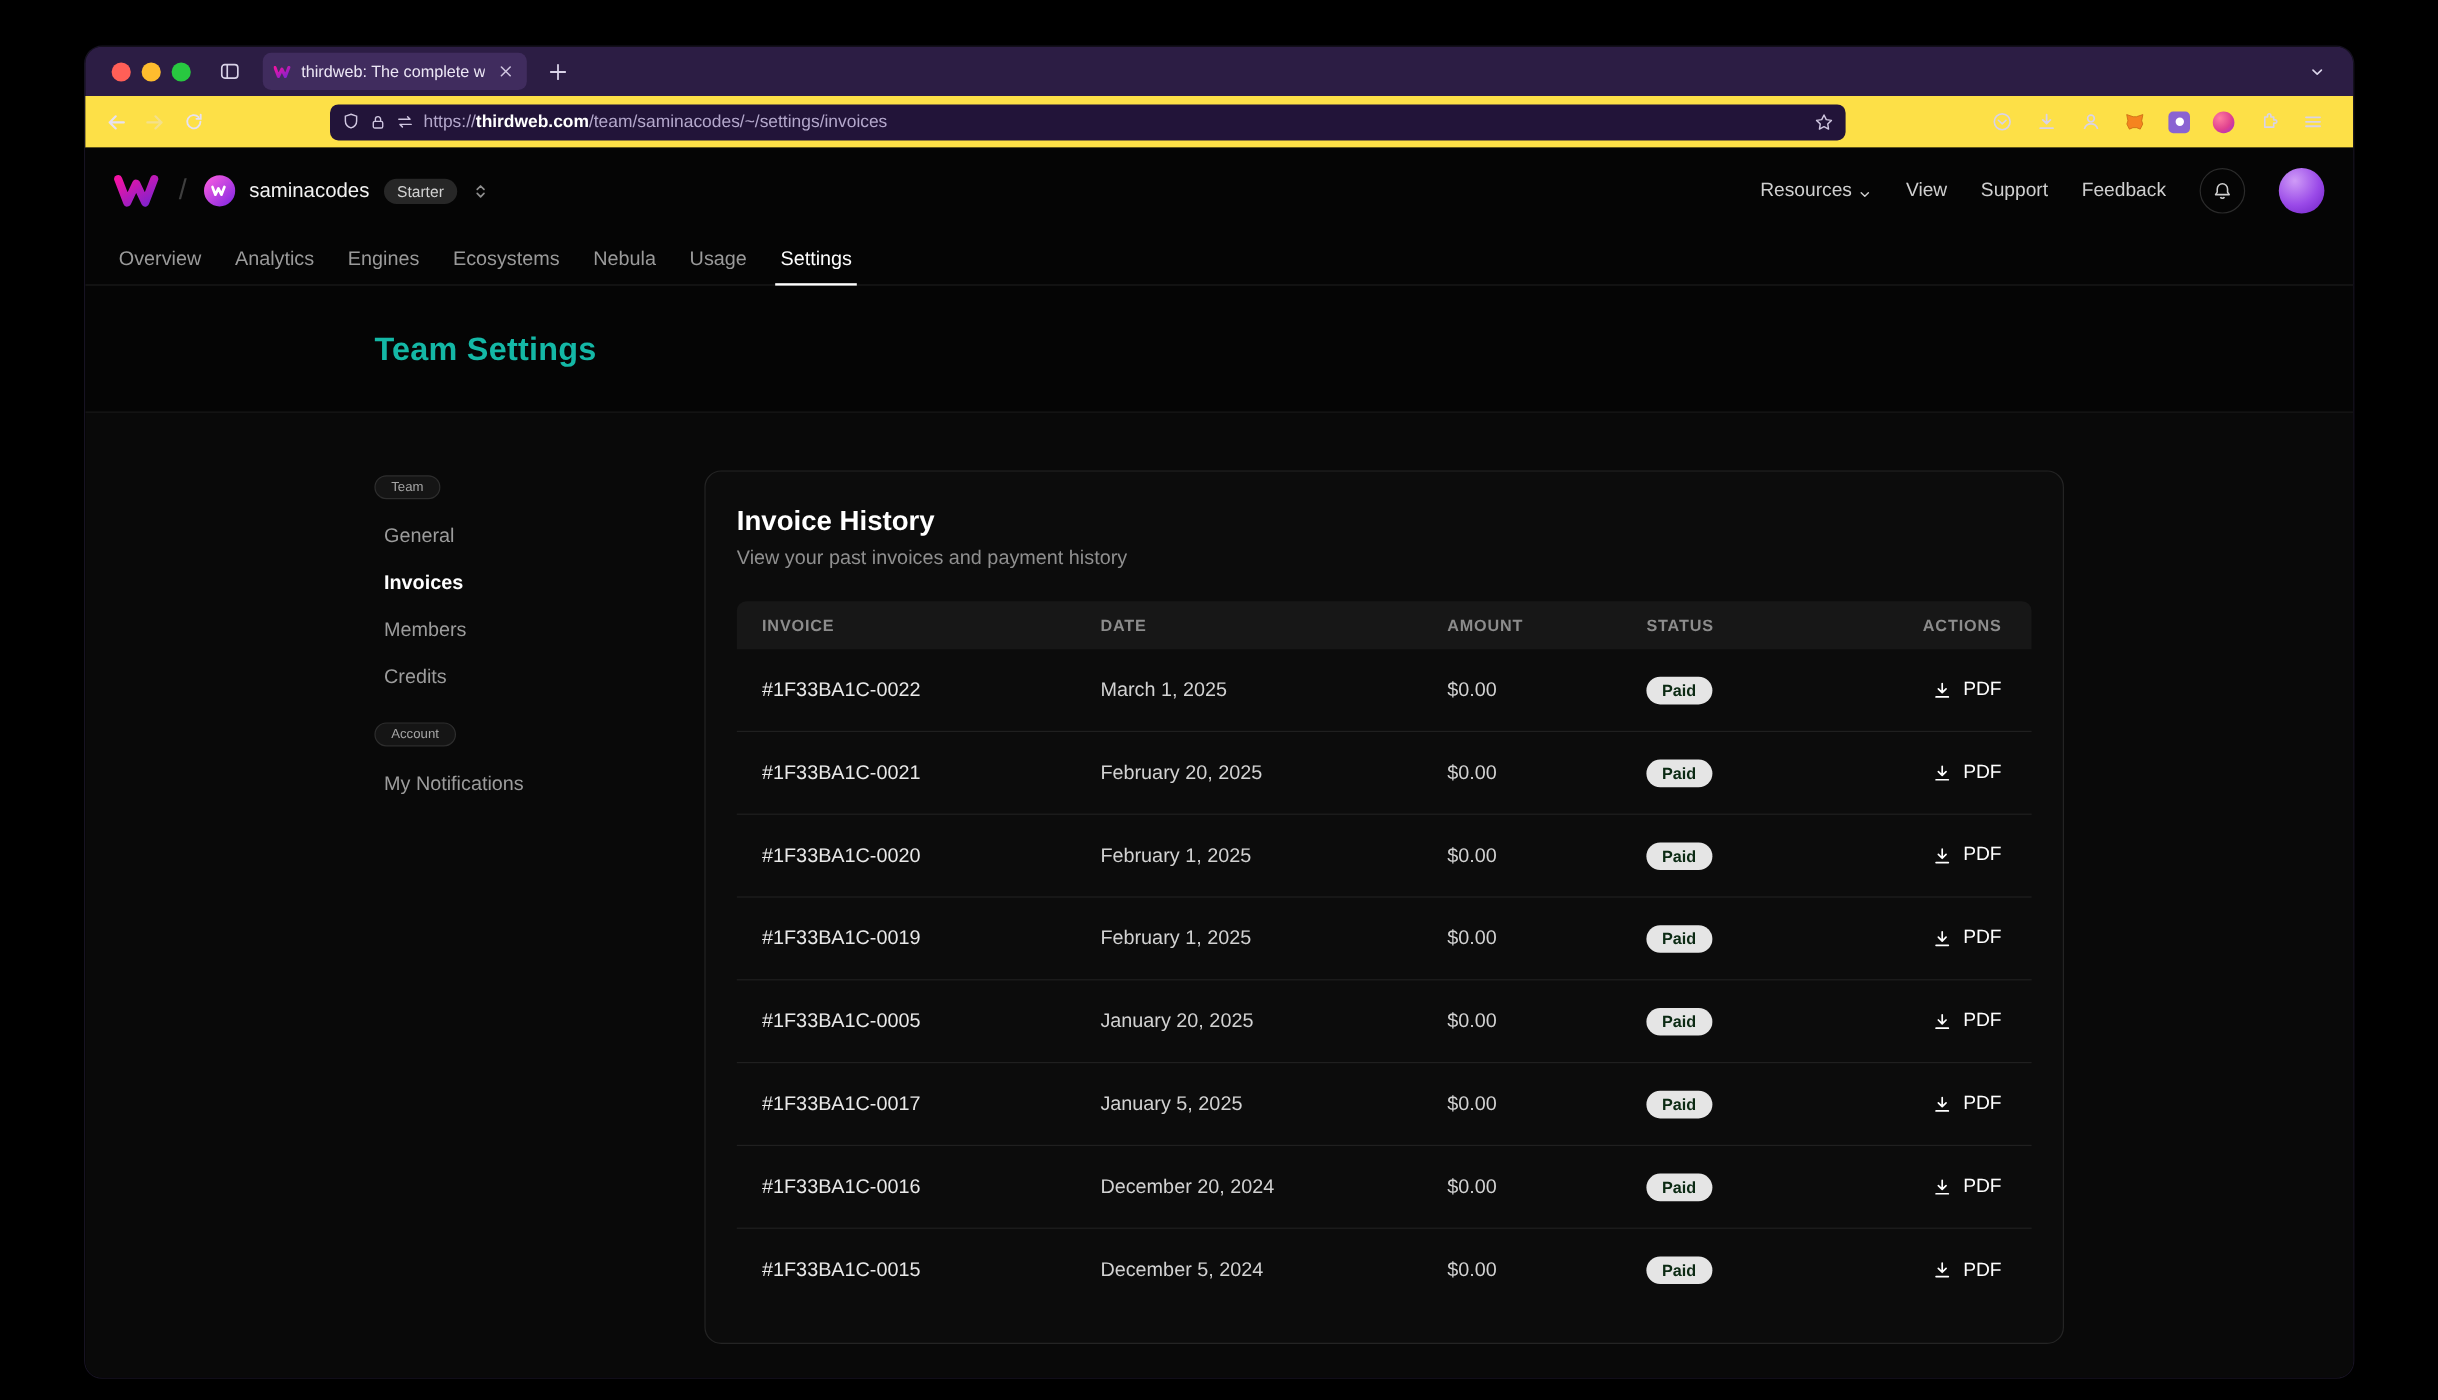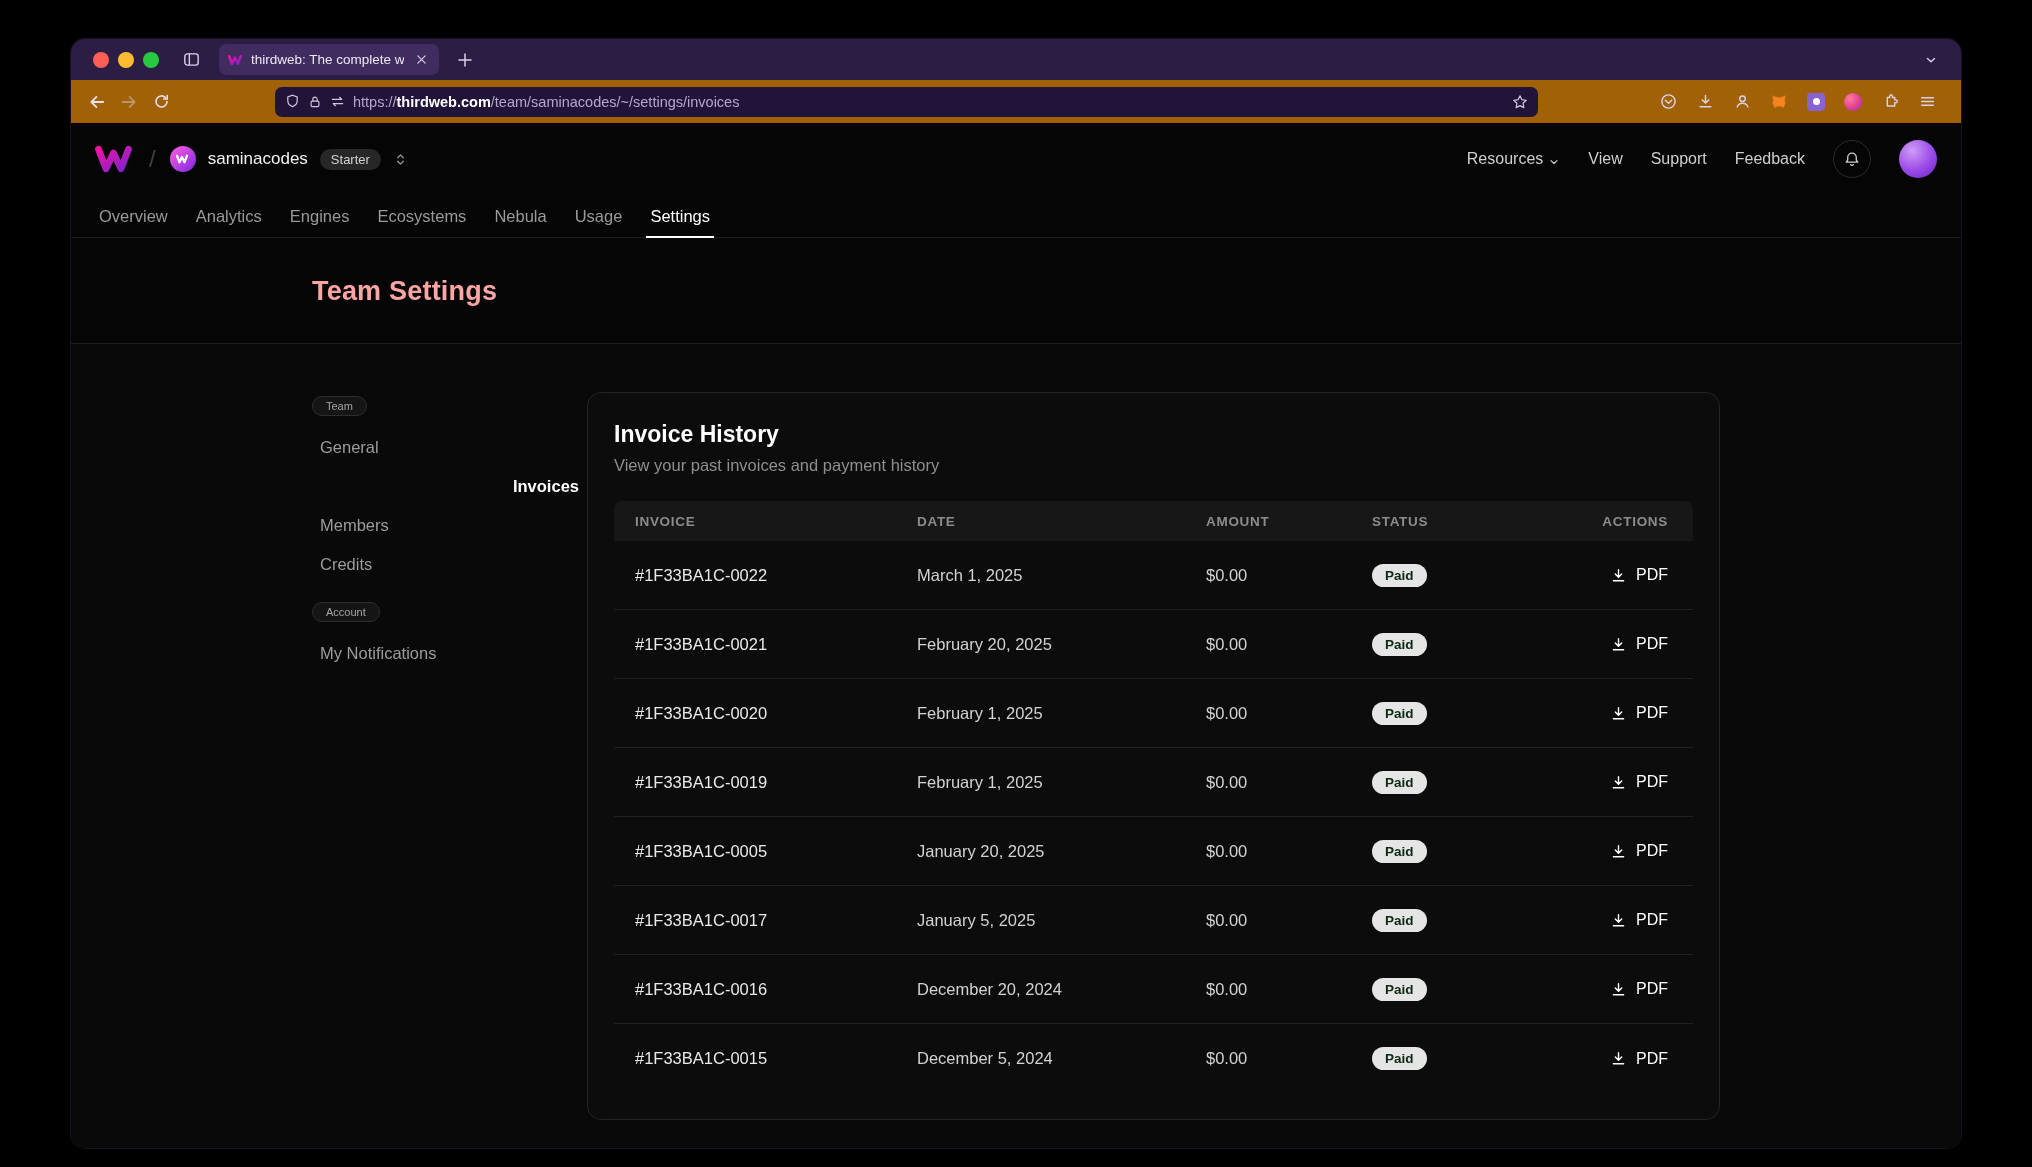--- a/index.html
+++ b/index.html
@@ -19,21 +19,21 @@
   .light { width:16px; height:16px; border-radius:50%; display:inline-block; }
   .light.red { background:#ff5f57; } .light.yellow { background:#febc2e; } .light.green { background:#28c840; }
   .icon-btn { width:32px; height:32px; border-radius:6px; display:grid; place-items:center; color:#d9d2e8; flex:none; }
   .tab { width:220px; height:31px; background:#402c5e; border-radius:7px; display:flex; align-items:center;
          gap:8px; padding:0 9px; color:#ece7f5; font-size:13.5px; margin-left:12px; flex:none; }
   .tab-title { flex:1; white-space:nowrap; overflow:hidden; }
   .tab-close { width:18px; height:18px; display:grid; place-items:center; color:#cfc6e0; flex:none; }
   .newtab { margin-left:10px; color:#d9d2e8; }
   .tabs-chevron { margin-left:auto; }
 
-  .toolbar { height:43px; background:#a16207; display:flex; align-items:center; padding:0 10px; flex:none; }
+  .toolbar { height:43px; background:#fde047; display:flex; align-items:center; padding:0 10px; flex:none; }
   .nav-btn { color:#e7e1f2; }
   .nav-btn.fwd { opacity:.4; }
   .urlbar { margin-left:98px; width:1263px; height:30px; background:#221439; border-radius:7px;
             display:flex; align-items:center; padding:0 10px; gap:8px; color:#cfc6e0; font-size:14.5px; }
   .url-text { flex:1; white-space:nowrap; overflow:hidden; color:#b4a8cc; }
   .url-text b { color:#ffffff; font-weight:600; }
   .tb-right { margin-left:auto; display:flex; align-items:center; gap:5px; padding-right:8px; }
   .ext-purple { width:18px; height:18px; border-radius:4px; background:#8a63d2; display:grid; place-items:center; }
   .ext-purple i { width:7px; height:7px; border-radius:50%; background:#fff; }
   .ext-pink { width:18px; height:18px; border-radius:50%; background:radial-gradient(circle at 32% 30%, #ff7ca0, #e0418f 55%, #9a2bd4); }
@@ -53,30 +53,30 @@
   .user-avatar { width:38px; height:38px; border-radius:50%;
                  background:radial-gradient(circle at 35% 28%, #cf9bf7, #9a4ae8 55%, #6d1fc4); cursor:pointer; }
 
   .app-nav { height:43px; display:flex; align-items:stretch; padding:0 14px; border-bottom:1px solid #1d1d1d; flex:none; }
   .nav-tab { padding:0 14px; display:flex; align-items:center; color:#9a9a9a; font-size:16.5px; position:relative; cursor:pointer; }
   .nav-tab.active { color:#fff; }
   .nav-tab.active::after { content:""; position:absolute; left:10px; right:10px; bottom:-1px; height:2px; background:#fff; }
 
   .container { width:1408px; margin:0 auto; }
   .page-head { border-bottom:1px solid #1d1d1d; flex:none; }
-  .page-head h1 { font-size:27px; font-weight:700; color:#fca5a5; padding:38px 0 36px; letter-spacing:.2px; }
+  .page-head h1 { font-size:27px; font-weight:700; color:#14b8a6; padding:38px 0 36px; letter-spacing:.2px; }
 
   .content { flex:1; background:#090909; overflow:hidden; }
   .content-row { display:flex; padding-top:48px; }
   .side { width:275px; flex:none; padding-top:4px; }
   .side-pill { display:inline-block; background:#151515; border:1px solid #2e2e2e; color:#a5a5a5;
                font-size:11px; padding:3px 13px; border-radius:999px; margin-bottom:12px; }
   .side-pill.second { margin-top:18px; }
   .side-item { padding:10px 8px; font-size:16.5px; color:#9c9c9c; border-radius:8px; cursor:pointer; }
-  .side-item.active { color:#fff; font-weight:600;text-align:right; }
+  .side-item.active { color:#fff; font-weight:600; }
 
   .card { flex:1; background:#0c0c0c; border:1px solid #242424; border-radius:14px; padding:26px;
           align-self:flex-start; }
   .card h2 { font-size:23px; font-weight:700; color:#fff; margin:2px 0 8px; }
   .card .sub { font-size:16.5px; color:#8f8f8f; margin-bottom:26px; }
   .tbl-head, .tbl-row { display:grid; grid-template-columns:282px 289px 166px 1fr auto;
                         align-items:center; padding:0 25px 0 21px; }
   .tbl-head { height:40px; background:#171717; border-radius:8px 8px 0 0; color:#8c8c8c;
               font-size:13.5px; font-weight:600; letter-spacing:.7px; }
   .tbl-head .col-actions { justify-self:end; }

